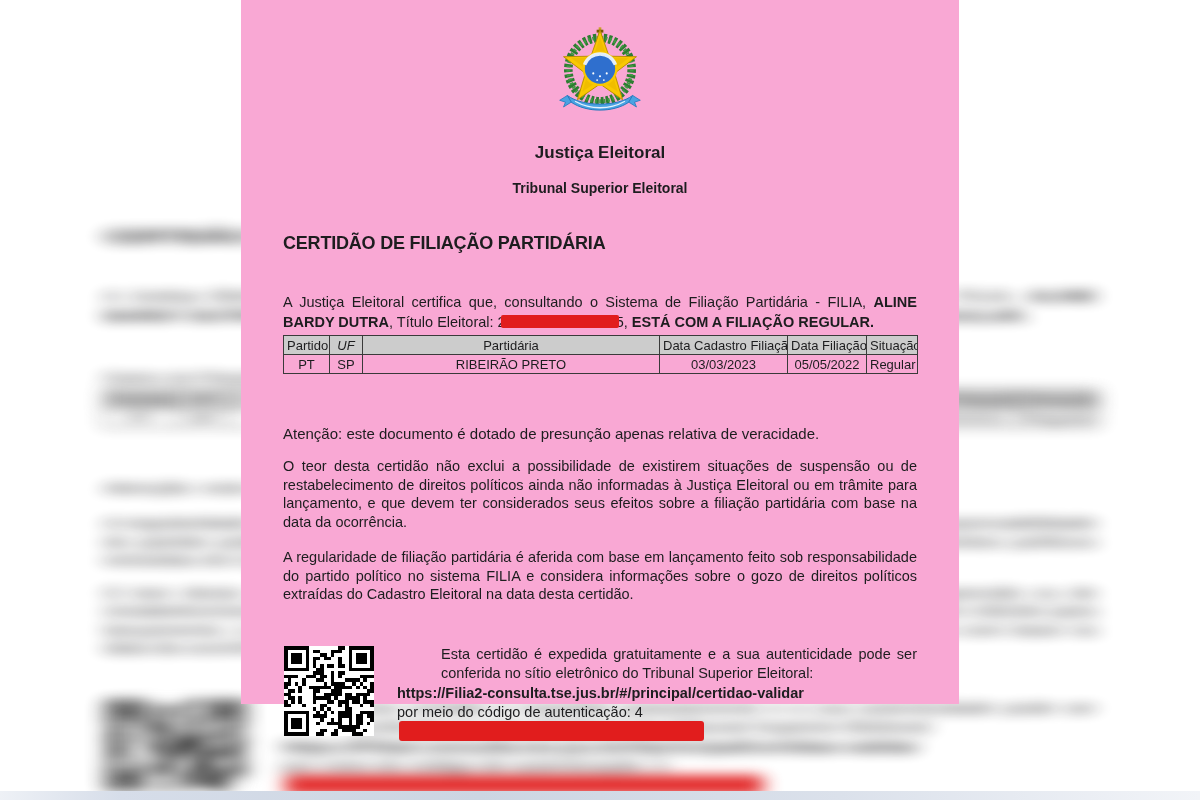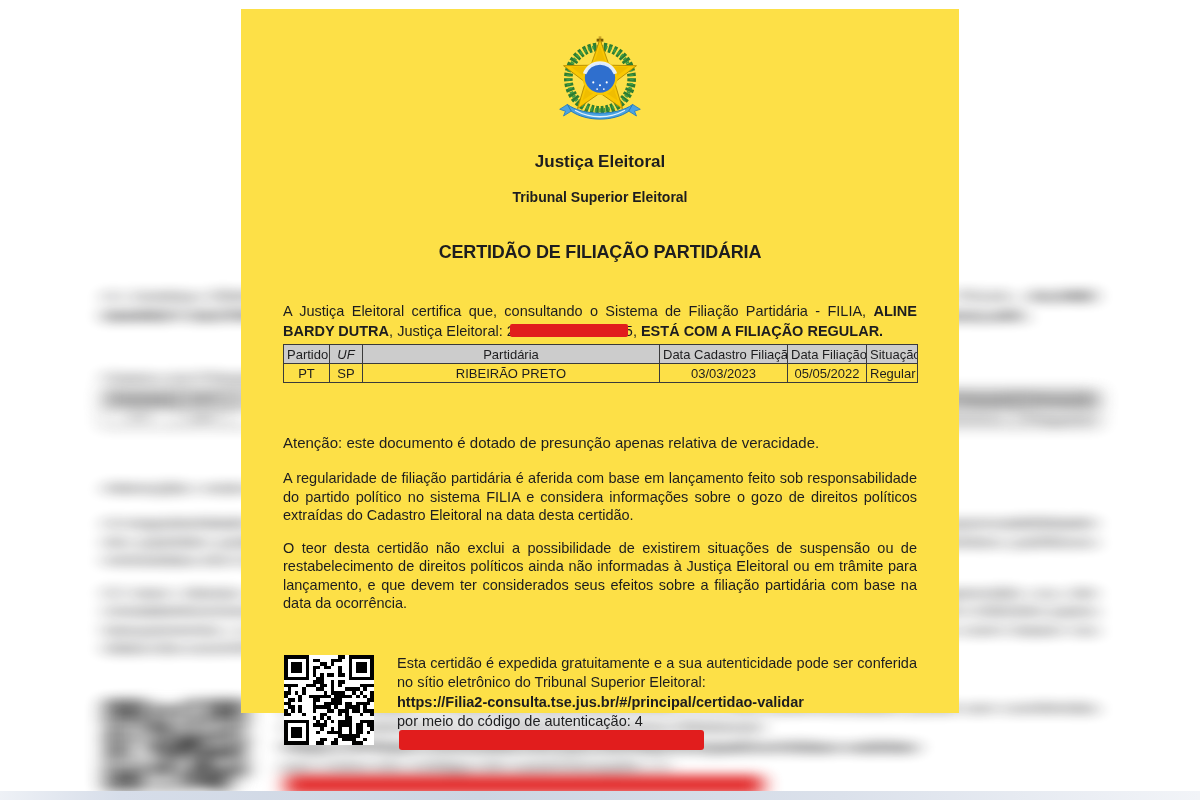--- a/index.html
+++ b/index.html
@@ -8,50 +8,50 @@
   .stage { position:relative; width:1200px; height:800px; overflow:hidden; background:#fff; }
 
   
   .backdrop { position:absolute; inset:0; overflow:hidden; z-index:0; }
   .backdrop-inner { position:absolute; left:241px; top:0; width:718px;
                     transform-origin:359px 0;
                     transform: translateY(-6px) scale(1.565,1);
                     filter: blur(6px); opacity:.93; }
 
   
-  .page { position:absolute; left:241px; top:9px; width:718px; height:704px;
-          background:#fde047; z-index:1; }
+  .page { position:absolute; left:241px; top:0; width:718px; height:704px;
+          background:#f9a8d4; z-index:1; }
 
   .doc { padding:0 42px; }
 
   .coa { display:block; margin:25px auto 0 auto; width:96px; height:92px; }
 
   .org-line1 { margin:26px 0 0 0; text-align:center; font-size:17px; font-weight:bold; line-height:20px; }
   .org-line2 { margin:15px 0 0 0; text-align:center; font-size:14px; font-weight:bold; line-height:20px; }
-  .doc-title { margin:33px 0 0 0; text-align:center; font-size:18px; font-weight:bold;
+  .doc-title { margin:33px 0 0 0; text-align:left; font-size:18px; font-weight:bold;
                line-height:24px; letter-spacing:-0.2px; }
 
   .p-intro { margin:37px 0 0 0; font-size:14.5px; line-height:20px; text-align:justify; }
   .redact-inline { display:inline-block; width:118px; height:13px; border-radius:2px;
                    vertical-align:baseline; position:relative; top:1px; margin:0 -3px; }
 
   .tbl-caption { margin:44px 0 0 0; font-size:13px; line-height:16px; }
   table.filia { margin-top:3px; border-collapse:collapse; width:634px; font-size:13px;
                 table-layout:fixed; }
   table.filia th, table.filia td { border:1px solid #3a3a3a; height:18px; padding:0 3px;
                 text-align:center; font-weight:normal; overflow:hidden; white-space:nowrap; }
 
   .p-att  { margin:50px 0 0 0; font-size:15px; line-height:19px; }
   .p-body { margin:17px 0 0 0; font-size:14.5px; line-height:18.5px; text-align:justify; }
   .p-body.second { margin-top:14px; }
 
   .footer-row { margin-top:41px; display:flex; align-items:flex-start; }
   .qr { width:90px; height:92px; flex:none; margin-left:1px; shape-rendering:crispEdges; }
   .footer-text { margin-left:23px; width:520px; font-size:14.5px; line-height:19.5px; }
-  .ft-p1 { text-align:justify; }
+  .ft-p1 { text-align:justify;margin-left:44px; }
   .ft-url { font-weight:bold; }
   .redact-auth { display:inline-block; width:305px; height:20px; border-radius:3px;
                  vertical-align:middle; margin-left:2px; position:relative; top:-2px; }
   .faint-digit { letter-spacing:-2px; }
 
   
   .bottom-strip { position:absolute; left:0; right:0; bottom:0; height:9px; z-index:3;
     background:linear-gradient(90deg,#eef1f6 0%,#d6dde9 10%,#ccd5e2 40%,#dbe1eb 70%,#f2f4f8 100%); }
 </style>
 </head>
@@ -380,21 +380,21 @@
       <path d="M16,73 L8,78 L14,80 L12,85 L20,80 Z" fill="#4aa3e3" stroke="#2277bb" stroke-width="0.8"></path>
       <path d="M84,73 L92,78 L86,80 L88,85 L80,80 Z" fill="#4aa3e3" stroke="#2277bb" stroke-width="0.8"></path>
       <path d="M24,79 C40,88 60,88 76,79" fill="none" stroke="#ffffff" stroke-width="1.4" opacity="0.85"></path>
     </svg>
 
     <div class="org-line1">Justiça Eleitoral</div>
     <div class="org-line2">Tribunal Superior Eleitoral</div>
 
     <div class="doc-title">CERTIDÃO DE FILIAÇÃO PARTIDÁRIA</div>
 
-    <p class="p-intro"><span>A Justiça Eleitoral certifica que, consultando o Sistema de Filiação Partidária - FILIA, </span><b>ALINE BARDY DUTRA</b><span>, Justiça Eleitoral: </span><span class="faint-digit">2</span><span class="redact-inline redaction" style="background: rgb(225, 29, 29);"></span><span>5, </span><b>ESTÁ COM A FILIAÇÃO REGULAR.</b></p>
+    <p class="p-intro"><span>A Justiça Eleitoral certifica que, consultando o Sistema de Filiação Partidária - FILIA, </span><b>ALINE BARDY DUTRA</b><span>, Título Eleitoral: </span><span class="faint-digit">2</span><span class="redact-inline redaction" style="background: rgb(225, 29, 29);"></span><span>5, </span><b>ESTÁ COM A FILIAÇÃO REGULAR.</b></p>
 
 
     <table class="filia">
       <colgroup>
         <col style="width:46px">
             <col style="width:33px">
             <col style="width:297px">
         <col style="width:128px">
             <col style="width:79px">
             <col style="width:51px">
@@ -415,22 +415,22 @@
           <td>SP</td>
           <td>RIBEIRÃO PRETO</td>
           <td>03/03/2023</td>
           <td>05/05/2022</td>
           <td>Regular</td>
         </tr>
       </tbody>
     </table>
 
     <p class="p-att">Atenção: este documento é dotado de presunção apenas relativa de veracidade.</p>
+    <p class="p-body second">O teor desta certidão não exclui a possibilidade de existirem situações de suspensão ou de restabelecimento de direitos políticos ainda não informadas à Justiça Eleitoral ou em trâmite para lançamento, e que devem ter considerados seus efeitos sobre a filiação partidária com base na data da ocorrência.</p>
     <p class="p-body">A regularidade de filiação partidária é aferida com base em lançamento feito sob responsabilidade do partido político no sistema FILIA e considera informações sobre o gozo de direitos políticos extraídas do Cadastro Eleitoral na data desta certidão.</p>
-    <p class="p-body second">O teor desta certidão não exclui a possibilidade de existirem situações de suspensão ou de restabelecimento de direitos políticos ainda não informadas à Justiça Eleitoral ou em trâmite para lançamento, e que devem ter considerados seus efeitos sobre a filiação partidária com base na data da ocorrência.</p>
 
     <div class="footer-row">
       <svg class="qr qr-code" viewBox="0 0 25 25" aria-hidden="true">
             <rect x="0" y="0" width="25" height="25" fill="#fff"></rect>
             <rect x="15" y="0" width="1" height="1" fill="#000"></rect>
             <rect x="16" y="0" width="1" height="1" fill="#000"></rect>
             <rect x="8" y="1" width="1" height="1" fill="#000"></rect>
             <rect x="9" y="1" width="1" height="1" fill="#000"></rect>
             <rect x="13" y="1" width="1" height="1" fill="#000"></rect>
             <rect x="14" y="1" width="1" height="1" fill="#000"></rect>

